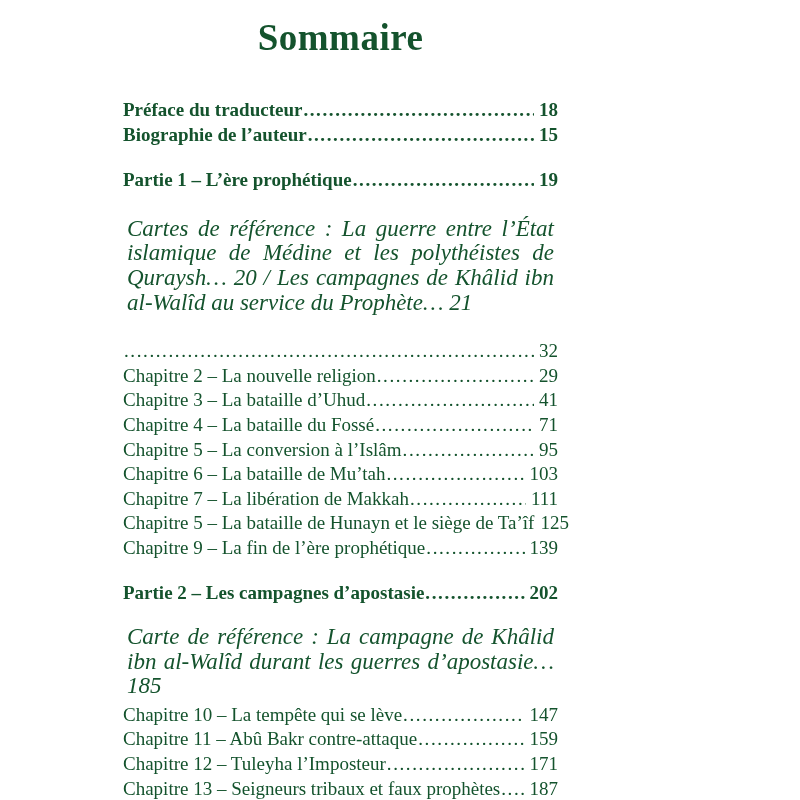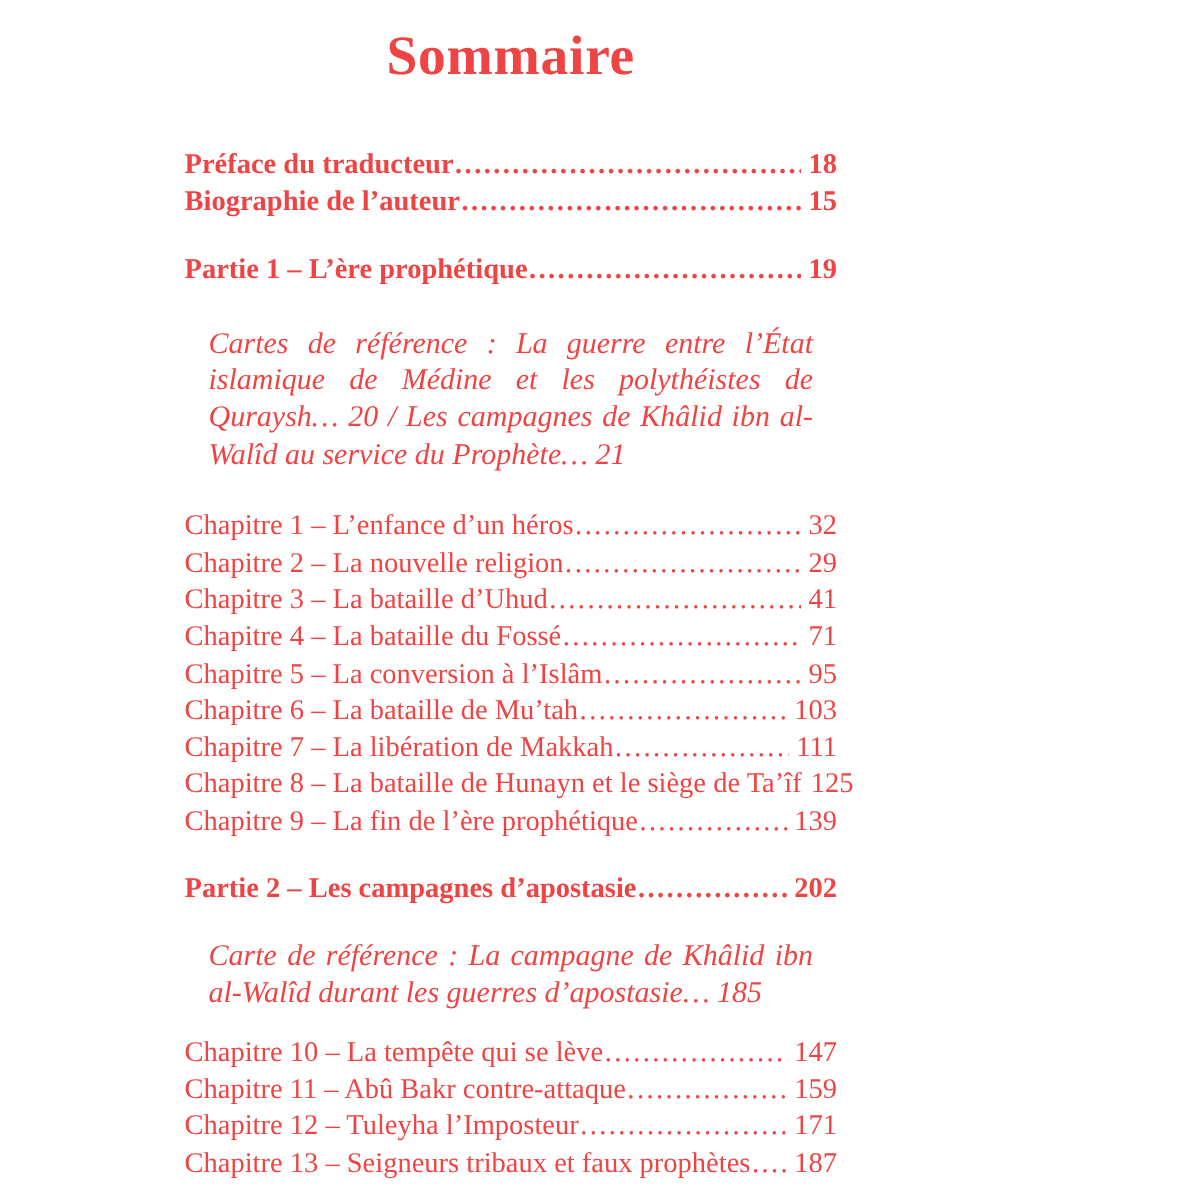--- a/index.html
+++ b/index.html
@@ -1,18 +1,18 @@
 <!DOCTYPE html>
 <html lang="fr"><head>
 <meta charset="utf-8">
 <style>
   html,body{margin:0;padding:0;background:#ffffff;}
   .sheet{
     width:680px;height:800px;background:#ffffff;overflow:hidden;
-    color:#ef4444;
+    color:#14532d;
     font-family:"Liberation Serif","DejaVu Serif",serif;
     box-sizing:border-box;
   }
   .content{padding:16px 122px 0 123px;box-sizing:border-box;}
   h1.title{
     font-size:37px;line-height:44px;font-weight:700;
     text-align:center;margin:0 0 38px 0;letter-spacing:.5px;
   }
   .block{margin:0;}
   .trow{
@@ -24,22 +24,22 @@
   .trow .dots{
     flex:1 1 auto;overflow:hidden;white-space:nowrap;
     margin:0 2px 0 1px;min-width:0;
   }
   .trow .dots::after{
     content:"..........................................................................................................................................";
     letter-spacing:1.6px;
   }
   .trow .pnum{flex:0 0 auto;margin-left:3px;}
   .maps{
-    font-style:italic;font-size:20px;line-height:24.6px;
-    text-align:justify;text-align-last:left;margin:16px;
+    font-style:italic;font-size:23px;line-height:24.6px;
+    text-align:justify;text-align-last:left;margin:4px;
   }
   #part1-block{margin-top:21px;}
   #maps1{margin-top:24px;}
   #chapters1-block{margin-top:24px;}
   #part2-block{margin-top:20px;}
   #maps2{margin-top:20px;}
   #chapters2-block{}
 </style>
 </head>
 <body>
@@ -67,21 +67,20 @@
           <span class="lbl">Partie 1 – L’ère prophétique</span>
           <span class="dots"></span>
           <span class="pnum">19</span>
         </div>
       </section>
 
     <p class="maps" id="maps1">Cartes de référence : La guerre entre l’État islamique de Médine et les polythéistes de Quraysh… 20 / Les campagnes de Khâlid ibn al-Walîd au service du Prophète… 21</p>
 
     <section class="block" id="chapters1-block">
         <div class="trow">
-          <span class="lbl">Chapitre 1 – L’enfance d’un héros</span>
           <span class="dots"></span>
           <span class="pnum">32</span>
         </div>
         <div class="trow">
           <span class="lbl">Chapitre 2 – La nouvelle religion</span>
           <span class="dots"></span>
           <span class="pnum">29</span>
         </div>
         <div class="trow">
           <span class="lbl">Chapitre 3 – La bataille d’Uhud</span>
@@ -102,21 +101,21 @@
           <span class="lbl">Chapitre 6 – La bataille de Mu’tah</span>
           <span class="dots"></span>
           <span class="pnum">103</span>
         </div>
         <div class="trow">
           <span class="lbl">Chapitre 7 – La libération de Makkah</span>
           <span class="dots"></span>
           <span class="pnum">111</span>
         </div>
         <div class="trow">
-          <span class="lbl">Chapitre 8 – La bataille de Hunayn et le siège de Ta’îf</span>
+          <span class="lbl">Chapitre 5 – La bataille de Hunayn et le siège de Ta’îf</span>
           <span class="dots"></span>
           <span class="pnum">125</span>
         </div>
         <div class="trow">
           <span class="lbl">Chapitre 9 – La fin de l’ère prophétique</span>
           <span class="dots"></span>
           <span class="pnum">139</span>
         </div>
       </section>
 

